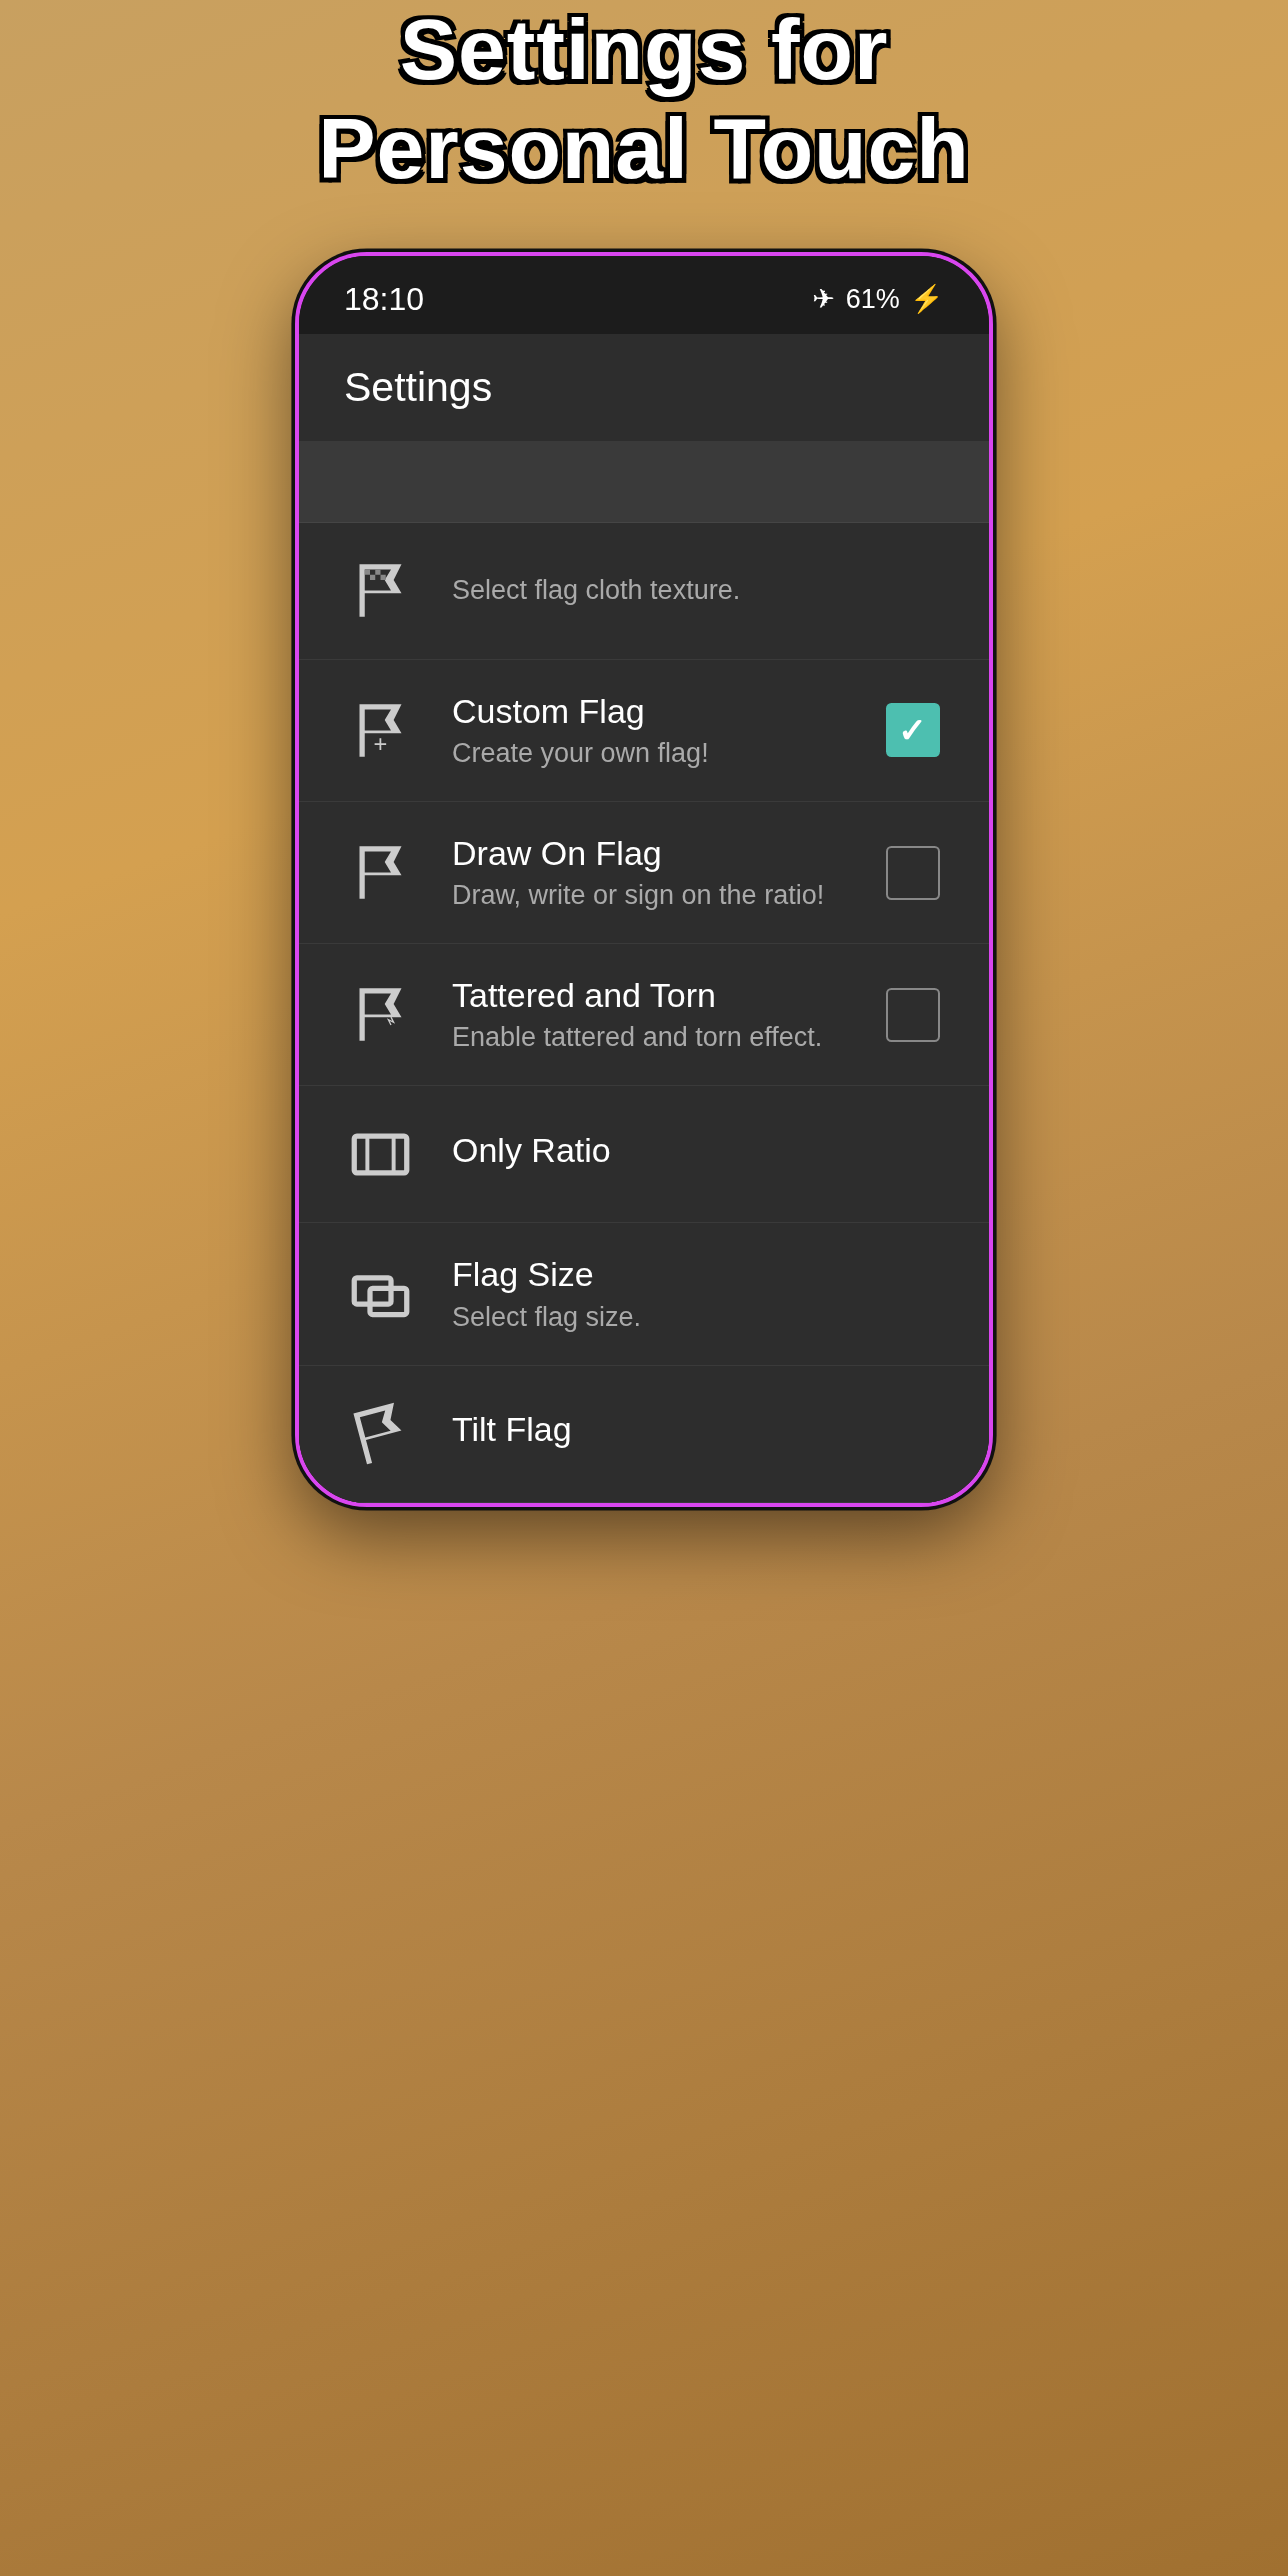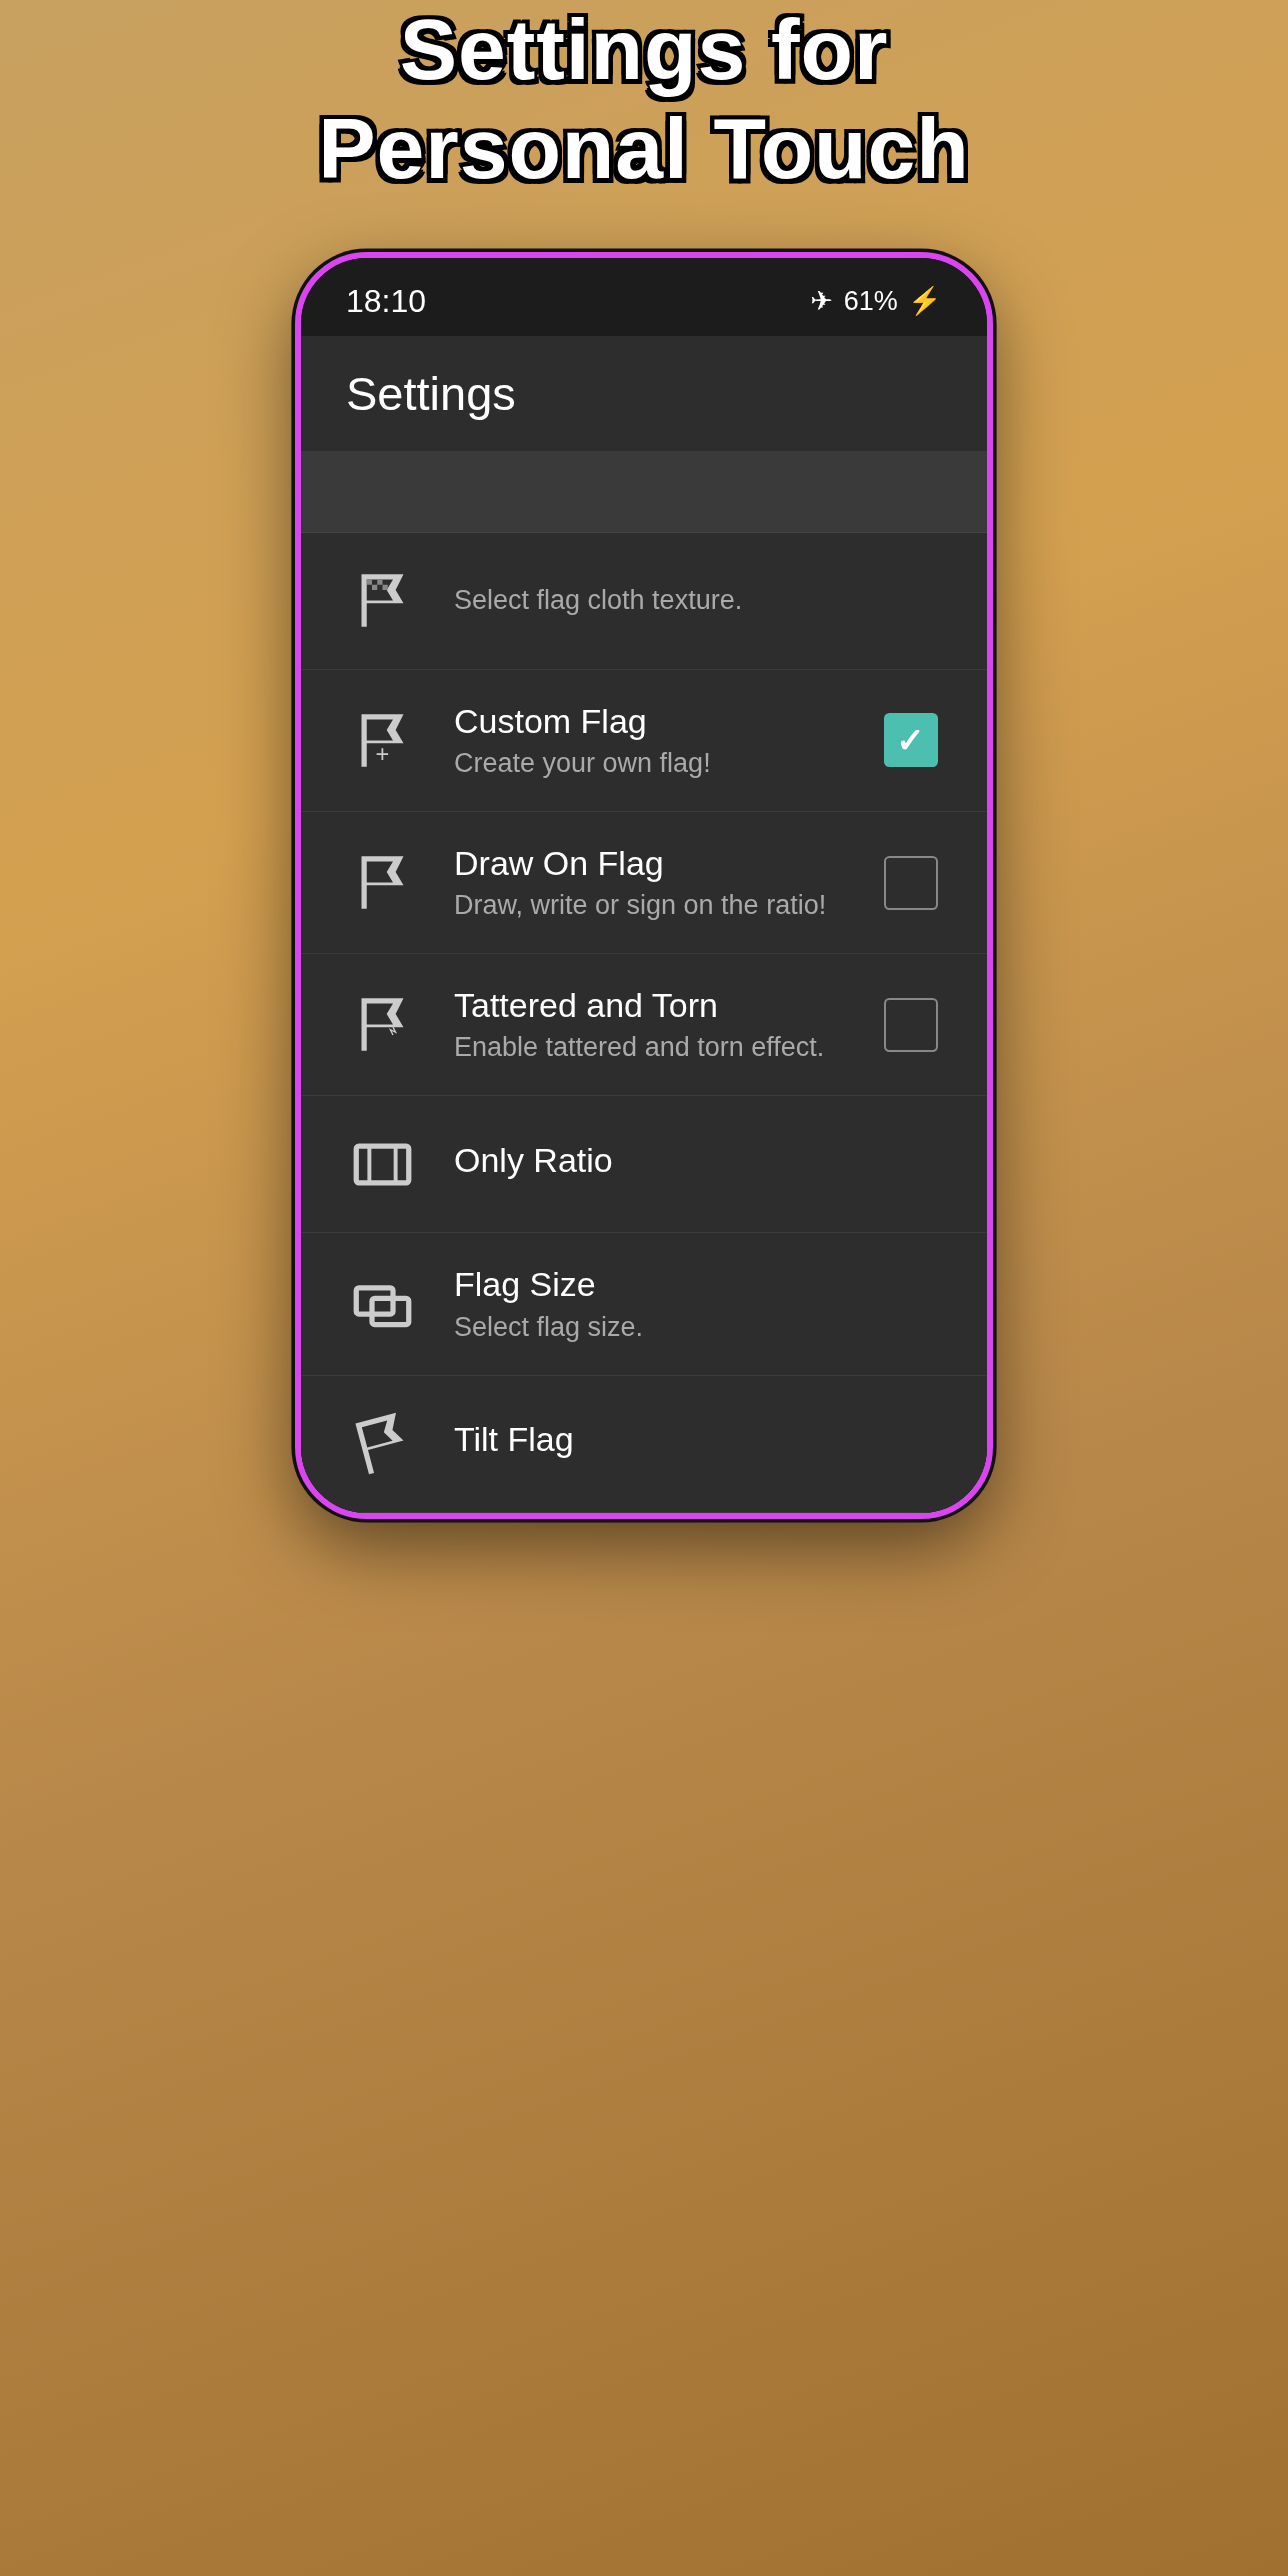--- a/index.html
+++ b/index.html
@@ -31,21 +31,21 @@
       position: relative;
       width: 698px;
       min-height: 2147px;
     }
 
     .phone-frame {
       position: relative;
       width: 698px;
       background: #1c1c1c;
       border-radius: 72px;
-      border: 6px solid #d946ef;
+      border: 4px solid #d946ef;
       box-shadow: 0 0 0 3.6px #111, 0 27px 72px rgba(0,0,0,0.5), inset 0 0 18px rgba(255,255,255,0.03);
       overflow: hidden;
     }
 
     
     .phone-frame::before {
       content: '';
       position: absolute;
       right: -16px;
       top: 376px;
@@ -83,21 +83,21 @@
     }
 
     .app-bar {
       background: #2d2d2d;
       padding: 30px 45px;
       border-bottom: 0.9px solid #3a3a3a;
     }
 
     .app-bar-title {
       color: #ffffff;
-      font-size: 47px;
+      font-size: 41px;
       font-weight: 400;
       font-family: Arial, sans-serif;
     }
 
     .settings-list {
       background: #2d2d2d;
     }
 
     .section-spacer {
       height: 81px;

